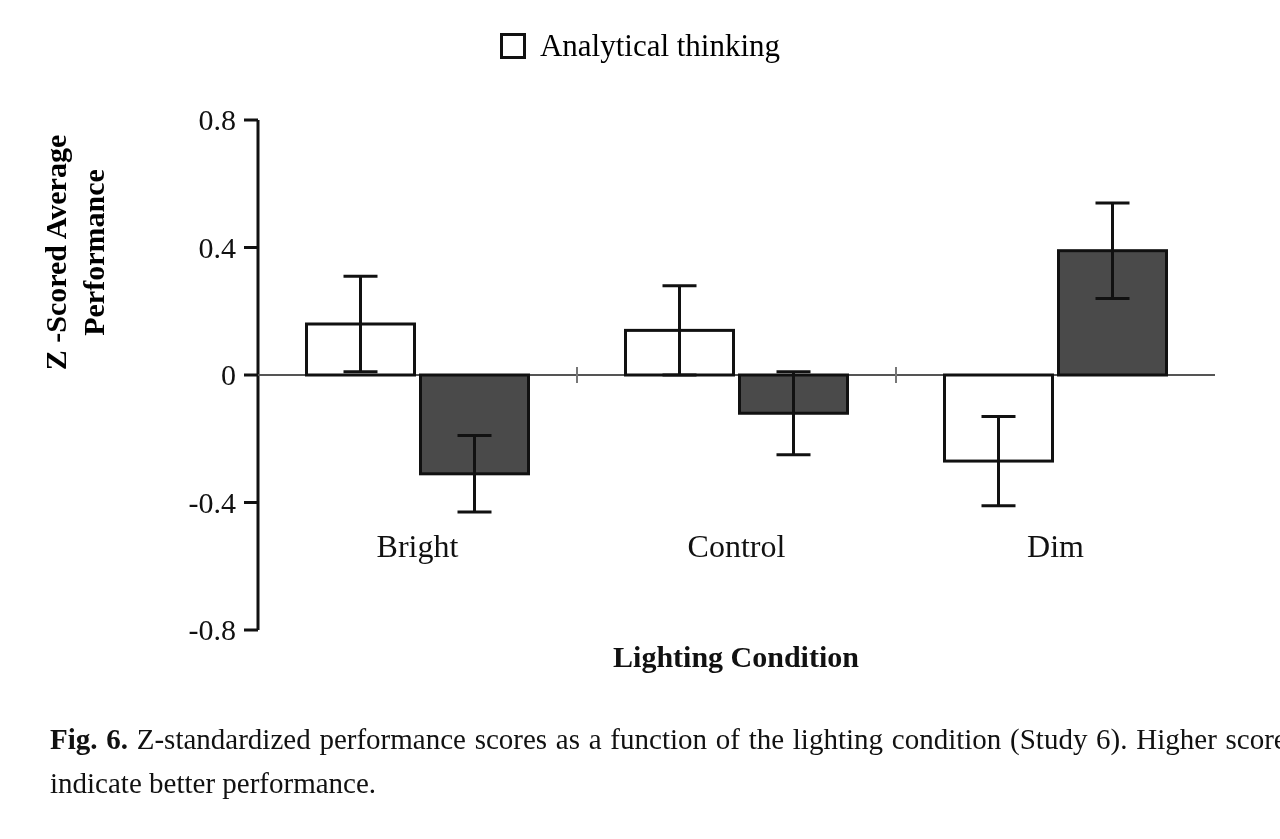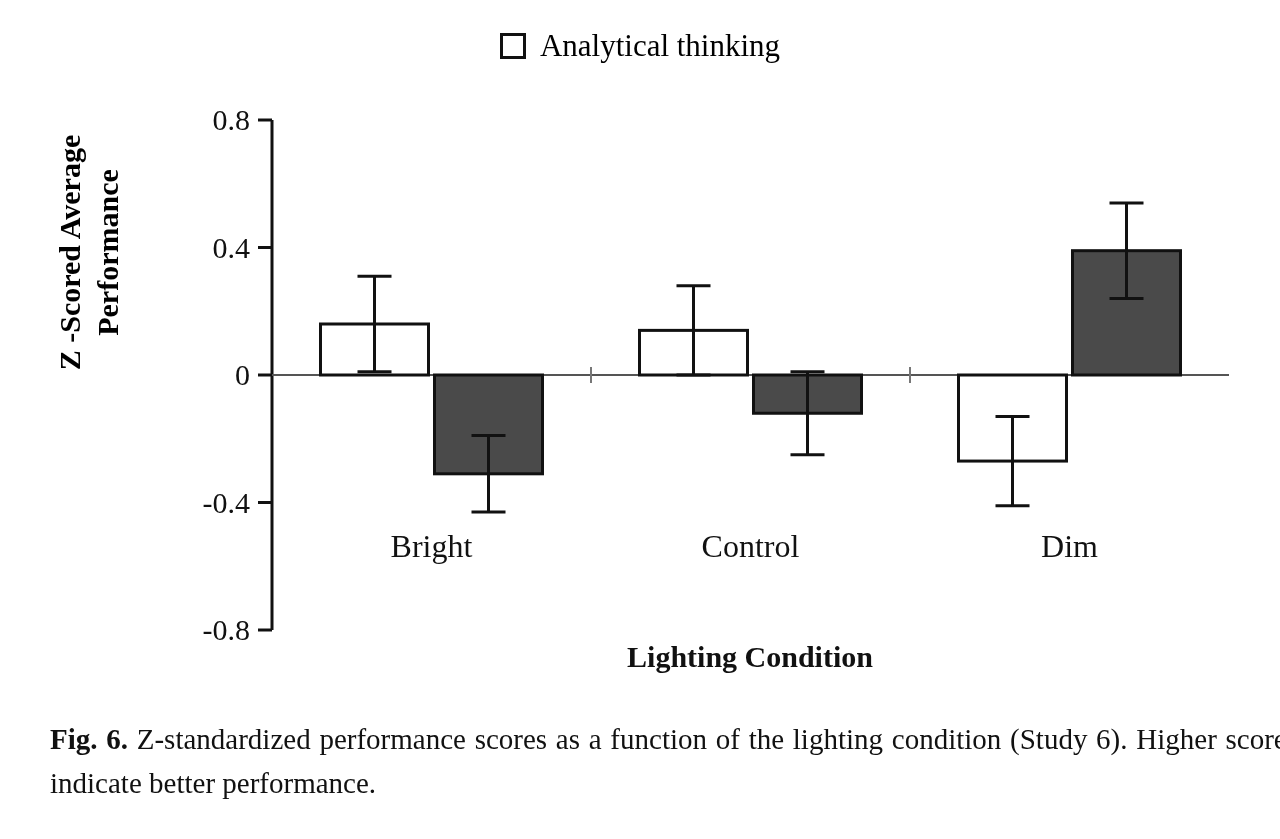--- a/index.html
+++ b/index.html
@@ -42,21 +42,21 @@
   .legend-swatch.filled { background: #4a4a4a; }
   .legend-label {
     font-size: 31px;
     font-family: "Liberation Serif", serif;
     line-height: 1;
   }
 
   
   #chart-area {
     position: absolute;
-    left: 14px;
+    left: 0;
     top: 95px;
     width: 1112px;
     height: 580px;
   }
   #plot-svg {
     display: block;
   }
 
   .axis-tick-label {
     font-family: "Liberation Serif", serif;

